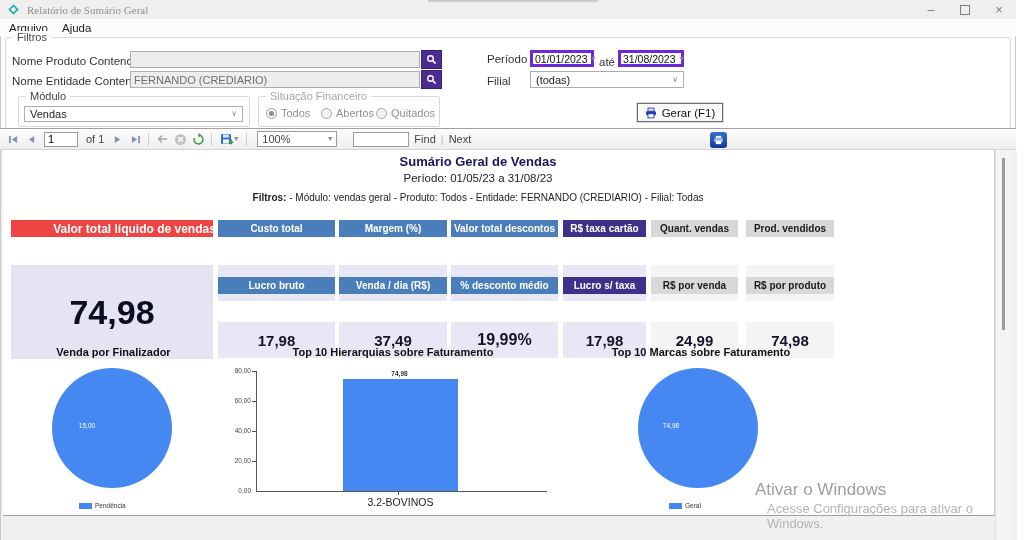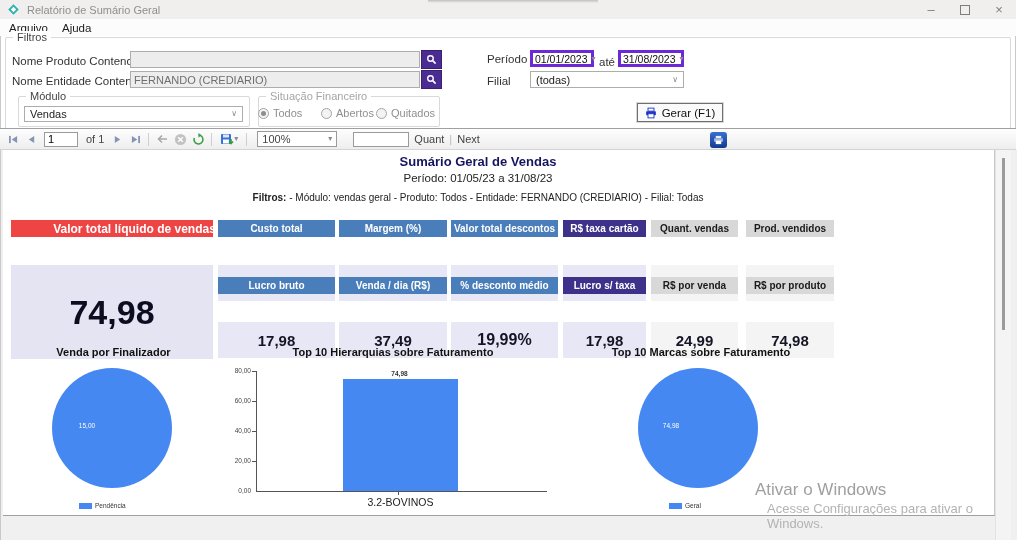--- a/index.html
+++ b/index.html
@@ -5,21 +5,21 @@
   html,body{margin:0;padding:0;background:#fff;}
   .app{position:relative;width:1024px;height:540px;overflow:hidden;background:#fff;
        font-family:"Liberation Sans",sans-serif;-webkit-font-smoothing:antialiased;}
   .window{position:absolute;top:0;left:0;width:1016px;height:540px;background:#fff;
           box-shadow:inset 0 0 0 1px #c9c9c9;}
   
   .titlebar{position:absolute;top:0;left:0;right:0;height:19px;background:#f0efee;display:flex;align-items:center;}
   .top-shadow{position:absolute;left:428px;top:0;width:170px;height:3px;
               background:linear-gradient(#00000033,transparent);}
   .app-icon{margin-left:7px;display:flex;}
-  .title-text{margin-left:7px;font-size:11px;color:#8f8f8f;}
+  .title-text{margin-left:7px;font-size:11px;color:#8f8f8f;font-family:Liberation Serif, serif;}
   .win-controls{margin-left:auto;display:flex;height:100%;}
   .win-btn{width:34px;height:100%;display:flex;align-items:center;justify-content:center;color:#7d7d7d;font-size:13px;}
   .restore-glyph{width:8px;height:8px;border:1px solid #7d7d7d;position:relative;}
   
   .menubar{position:absolute;top:19px;left:0;right:0;height:17px;background:#fcfcfc;
            display:flex;align-items:center;padding-left:9px;gap:14px;font-size:11.5px;color:#1c1c1c;}
   
   .grpbox{position:absolute;border:1px solid #d9d9d9;border-radius:2px;background:transparent;}
   .grpbox .legend{position:absolute;top:-7px;left:7px;background:#fff;padding:0 4px;font-size:11px;color:#444;white-space:nowrap;}
   .legend.dis{color:#a6a6a6;}
@@ -176,21 +176,21 @@
       <span class="legend">Módulo</span>
     </div>
     <div class="combo" style="left:24px;top:106px;width:219px;height:16px;">
       <span>Vendas</span>
       <span class="chev">∨</span>
     </div>
 
     <div class="grpbox" style="left:258px;top:96px;width:180px;height:29px;">
       <span class="legend dis">Situação Financeiro</span>
     </div>
-    <span class="radio-item" style="left:258px;top:107px;justify-content:space-between;">
+    <span class="radio-item" style="left:266px;top:107px;justify-content:space-between;">
       <span class="radio checked"></span>
       <span>Todos</span>
     </span>
     <span class="radio-item" style="left:321px;top:107px;">
       <span class="radio"></span>
       <span>Abertos</span>
     </span>
     <span class="radio-item" style="left:376px;top:107px;">
       <span class="radio"></span>
       <span>Quitados</span>
@@ -257,21 +257,21 @@
             <path d="M11 6 v4 M9 8.4 L11 10.6 L13 8.4" stroke="#2f9e3f" stroke-width="1.5" fill="none"></path>
           </svg>
         <span class="chev">▾</span>
       </span>
       <span class="tb-sep"></span>
       <div class="zoombox">
         <span>100%</span>
         <span class="chev">▾</span>
       </div>
       <input class="findbox" style="">
-      <span class="tb-link">Quant</span>
+      <span class="tb-link">Find</span>
       <span style="color:#bbb;">|</span>
       <span class="tb-link">Next</span>
       <span class="print-btn">
         <svg width="11" height="10" viewBox="0 0 16 14">
             <rect x="4" y="1" width="8" height="3.5" fill="#e8eefc"></rect>
             <rect x="1.5" y="4.5" width="13" height="5" rx="1" fill="#9db8e8"></rect>
             <rect x="4" y="8" width="8" height="5" fill="#fff"></rect>
           </svg>
       </span>
     </div>

